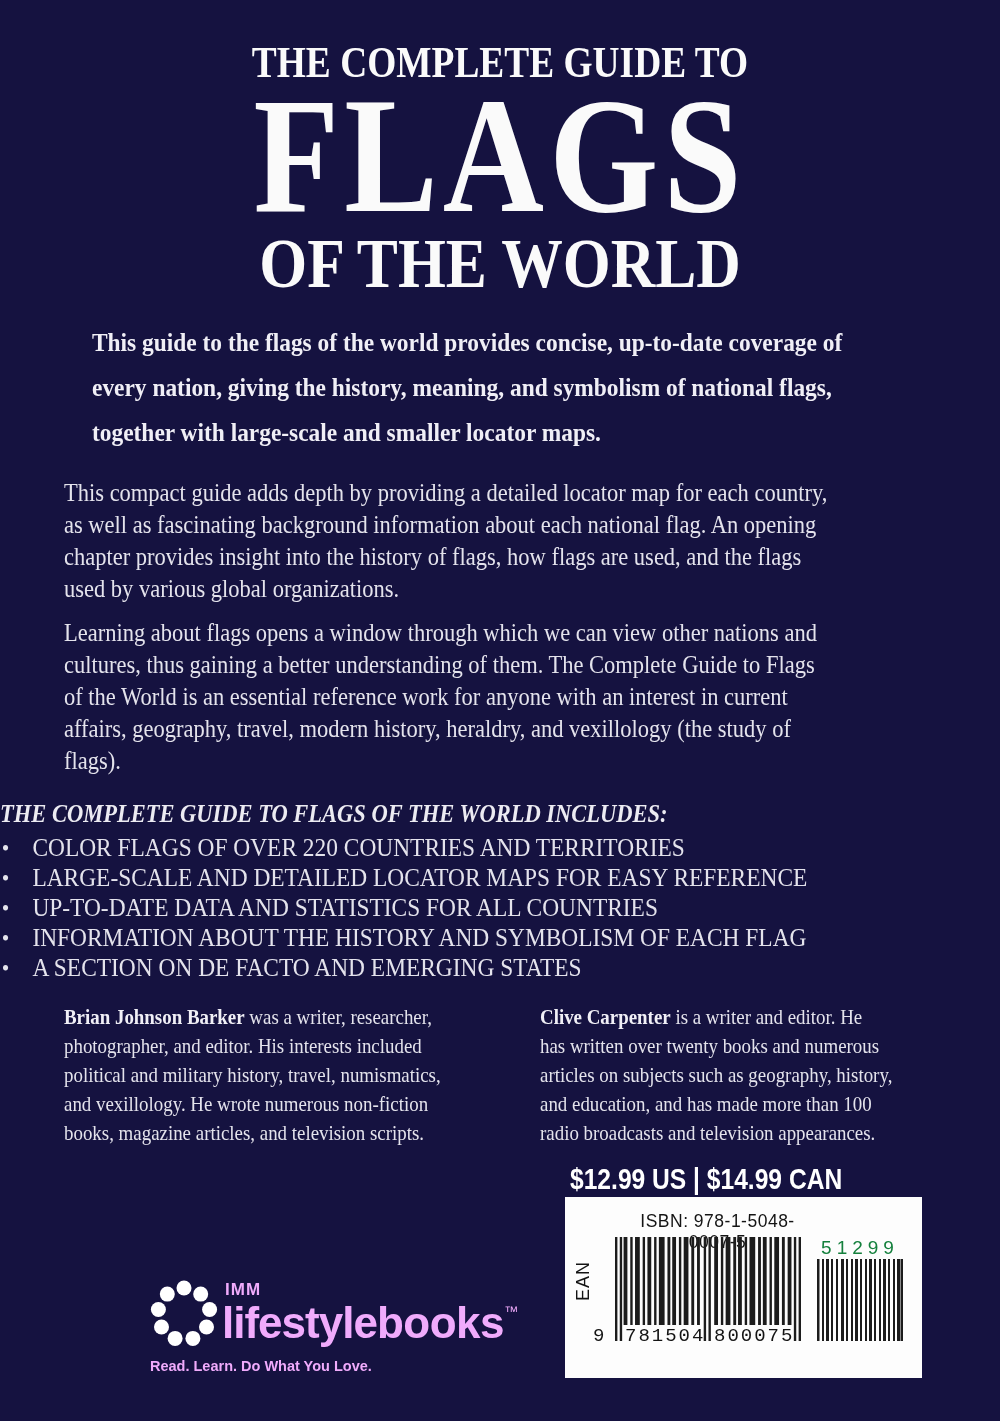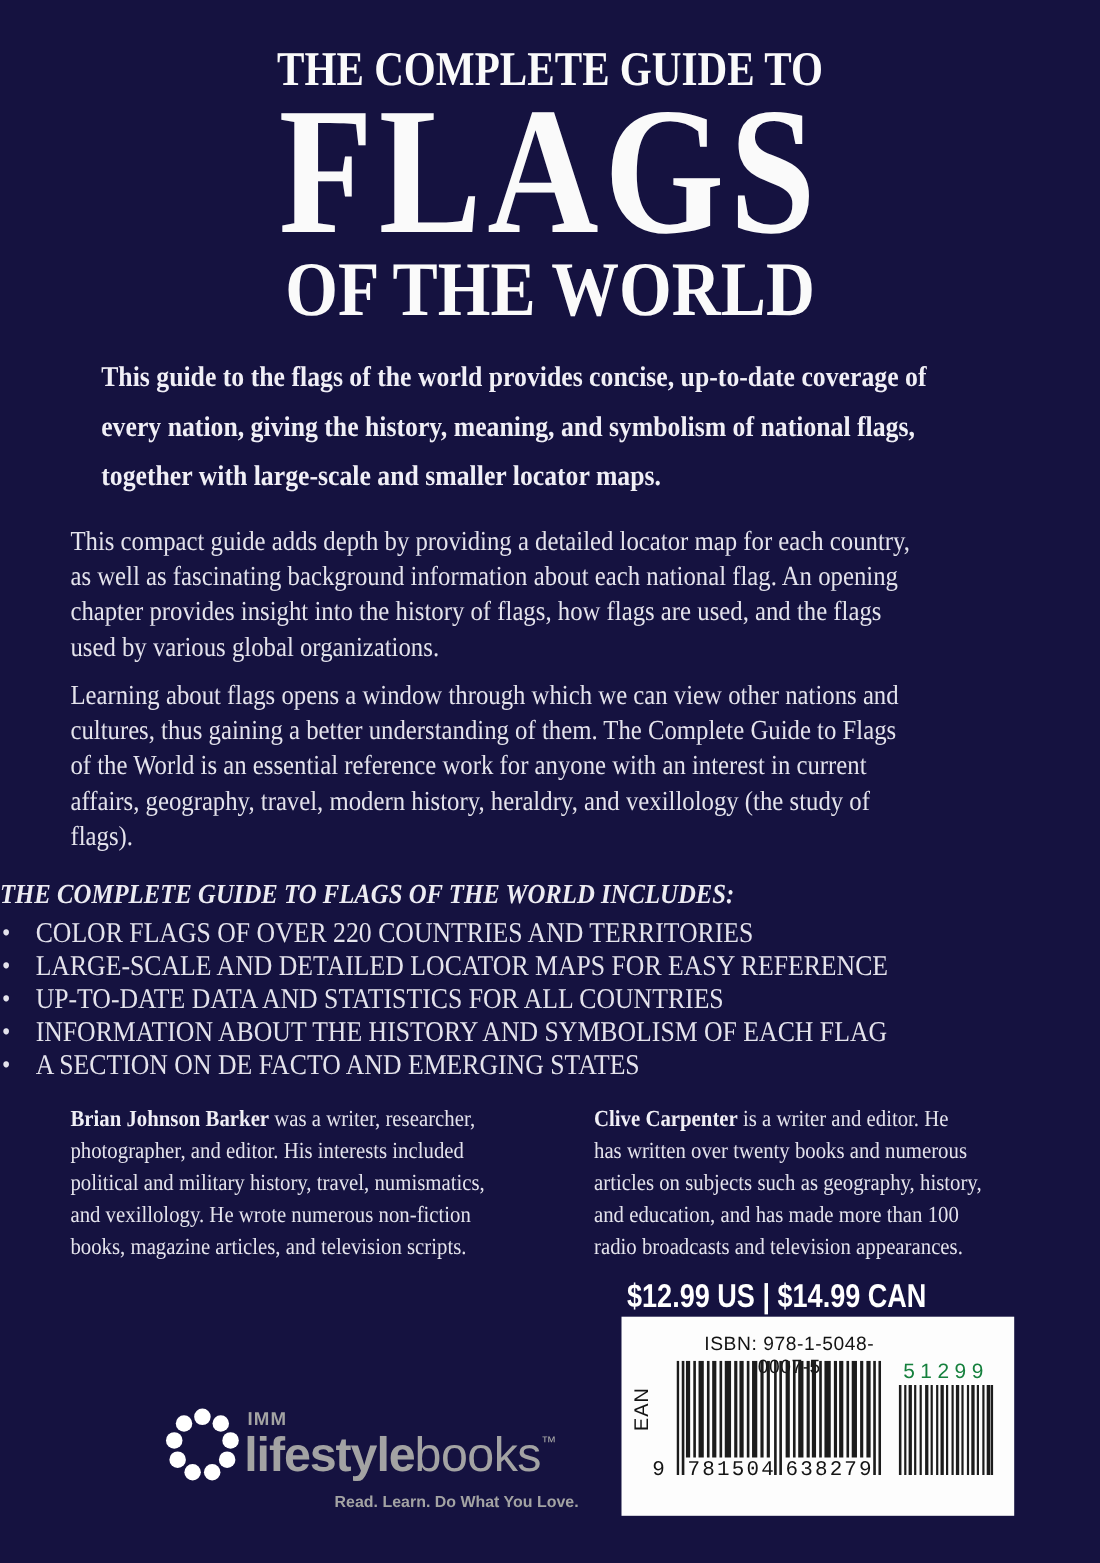--- a/index.html
+++ b/index.html
@@ -85,29 +85,29 @@
   .addon-digits {
     position: absolute; left: 252px; top: 40px; width: 86px;
     text-align: center; font-size: 19px; letter-spacing: 5px; color: #15803d;
   }
   .digit { position: absolute; top: 128px; font-family: "Liberation Mono", monospace; font-size: 19px; color: #141414; }
   .digit-lead { left: 28px; }
   .digit-g1 { left: 60px; letter-spacing: 2px; }
   .digit-g2 { left: 149px; letter-spacing: 2px; }
   .bars-main rect, .bars-addon rect { fill: #1c1c1c; }
   
-  .publisher { position: absolute; left: 150px; top: 1268px; width: 380px; height: 108px; color: #a3a3a3; font-family: "Liberation Sans", sans-serif; }
+  .publisher { position: absolute; left: 150px; top: 1268px; width: 380px; height: 108px; color: #f0abfc; font-family: "Liberation Sans", sans-serif; }
   .dots { position: absolute; left: 0; top: 12px; width: 68px; height: 68px; }
   .dots circle { fill: #ffffff; }
   .imprint { position: absolute; left: 75px; top: 12px; font-size: 17px; font-weight: bold; letter-spacing: 1px; }
   .wordmark { position: absolute; left: 72px; top: 30px; font-size: 44px; white-space: nowrap; }
   .wm-bold { font-weight: bold; letter-spacing: -1px; }
-  .wm-light { font-weight: normal; letter-spacing: -.5px; }
+  .wm-light { font-weight: bold; letter-spacing: -.5px; }
   .tm { font-size: 14px; vertical-align: 22px; }
-  .tagline { position: absolute; left: 0; right: 4px; top: 90px; text-align: right; font-size: 14.5px; font-weight: bold; }
+  .tagline { position: absolute; left: 0; right: 4px; top: 90px; font-size: 14.5px; font-weight: bold; }
 </style>
 </head>
 <body>
 
 <div class="cover">
 
   <header class="title-block">
     <div class="kicker">THE COMPLETE GUIDE TO</div>
     <div class="main-title">FLAGS</div>
     <div class="sub-title">OF THE WORLD</div>
@@ -218,21 +218,21 @@
       <rect x="57" y="0" width="2" height="82"></rect>
         <rect x="62" y="0" width="2" height="82"></rect>
       <rect x="66" y="0" width="3" height="82"></rect>
         <rect x="71" y="0" width="2" height="82"></rect>
       <rect x="76" y="0" width="2" height="82"></rect>
         <rect x="80" y="0" width="3" height="82"></rect>
       <rect x="83.5" y="0" width="2.5" height="82"></rect>
     </svg>
     <span class="digit digit-lead">9</span>
     <span class="digit digit-g1">781504</span>
-    <span class="digit digit-g2">638279</span>
+    <span class="digit digit-g2">800075</span>
   </div>
 
   <div class="publisher">
     <svg class="dots" viewBox="0 0 68 68" aria-hidden="true">
       <circle cx="34" cy="8" r="7.5"></circle>
       <circle cx="50.7" cy="14.1" r="7.5"></circle>
       <circle cx="59.6" cy="29.5" r="7.5"></circle>
       <circle cx="56.5" cy="47" r="7.5"></circle>
       <circle cx="42.9" cy="58.4" r="7.5"></circle>
       <circle cx="25.1" cy="58.4" r="7.5"></circle>

